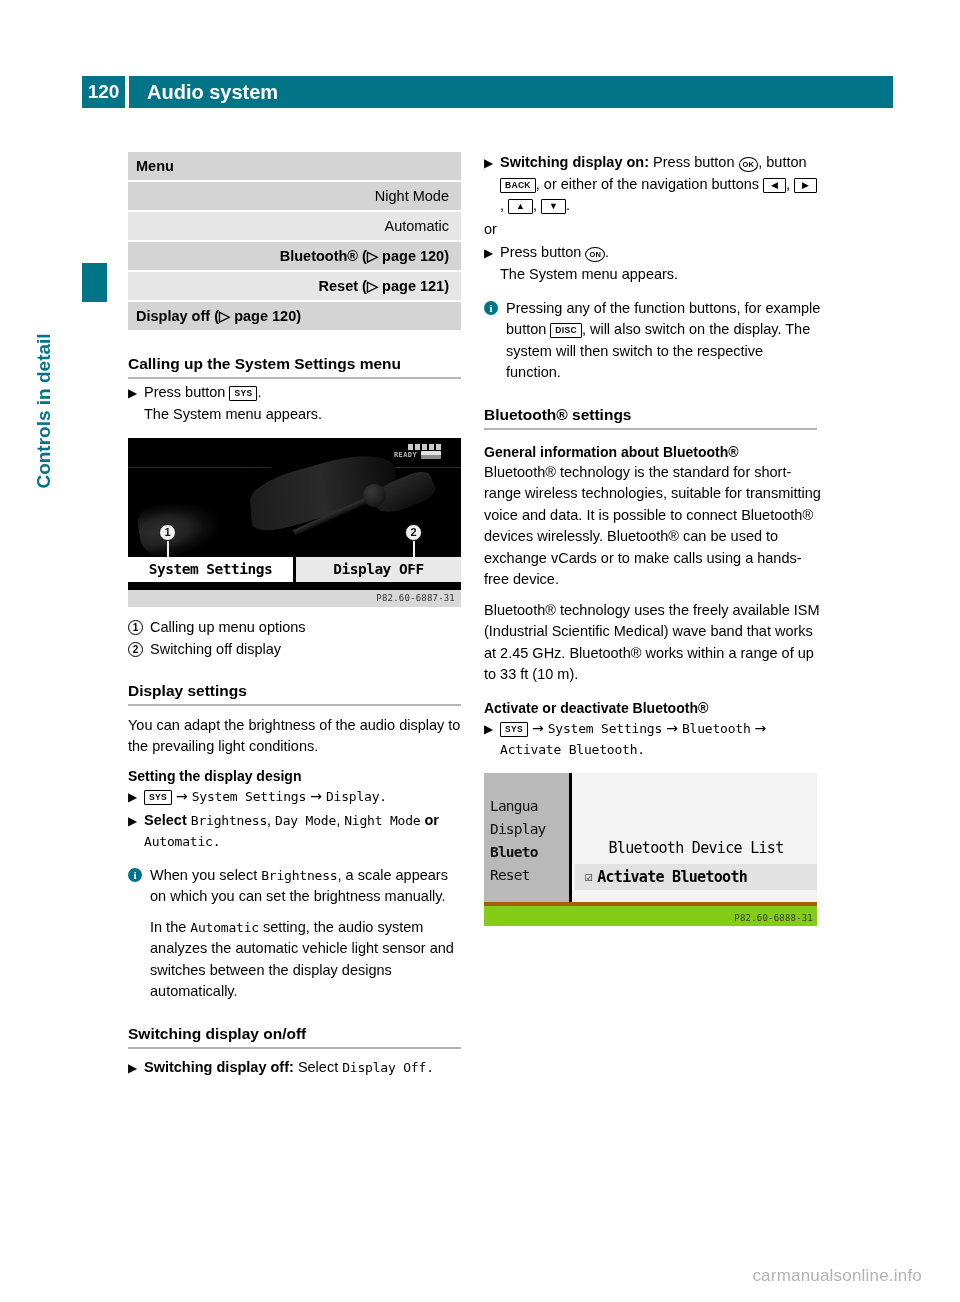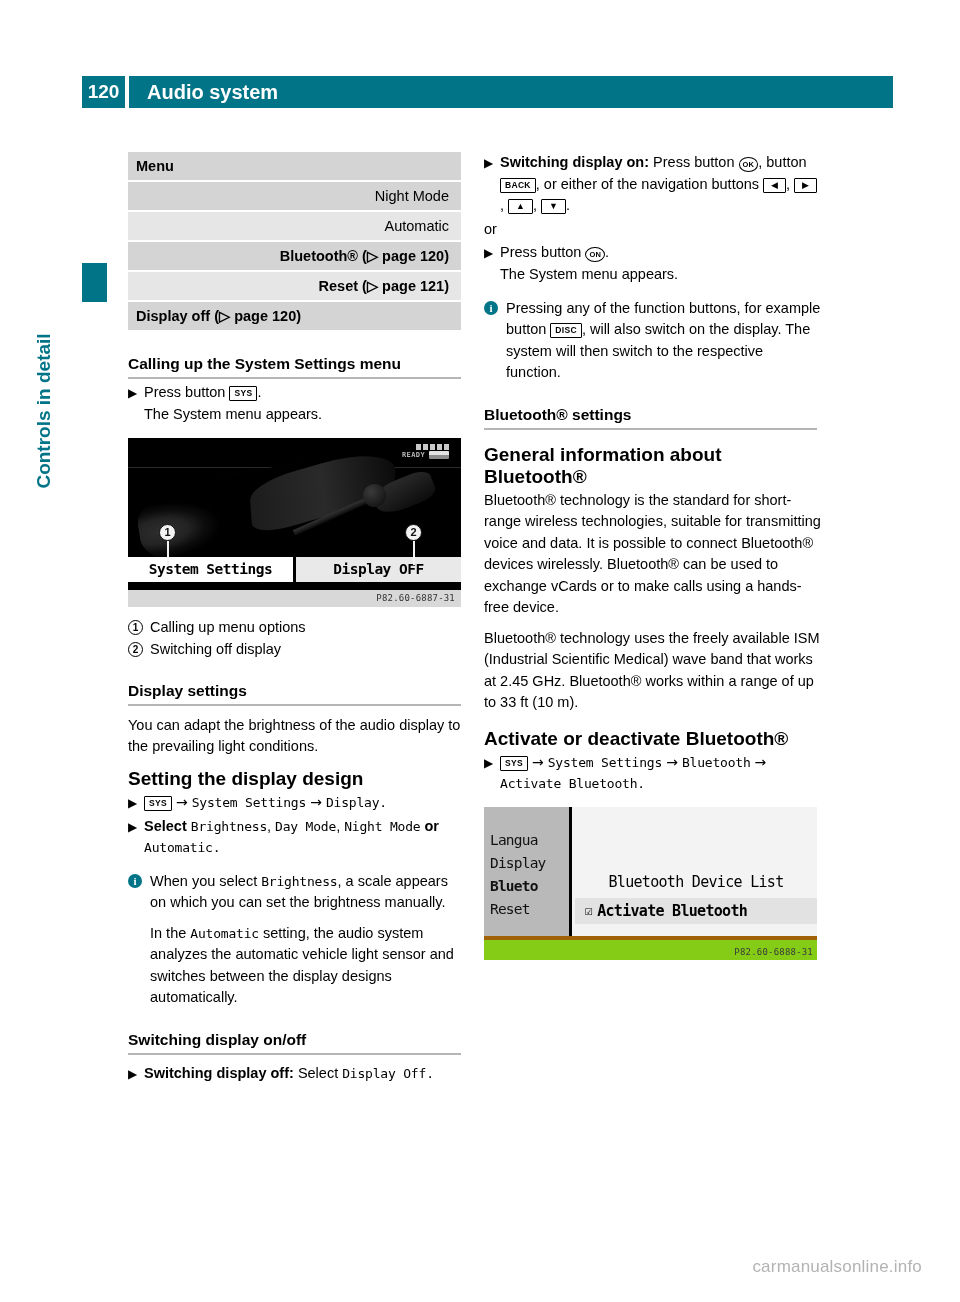--- a/index.html
+++ b/index.html
@@ -98,21 +98,21 @@
   
   h2.sect {
     font-size: 15.5px;
     font-weight: bold;
     margin: 0 0 3px 0;
     padding: 0 0 4px 0;
     border-bottom: 2px solid #b5b5b5;
     width: 333px;
   }
   h3.sub {
-    font-size: 19px;
+    font-size: 14px;
     font-weight: bold;
     margin: 14px 0 2px 0;
   }
   h3.sub.tight { margin-top: 10px; }
 
   
   p.para {
     font-size: 14.5px;
     line-height: 21.5px;
     margin: 0 0 9px 0;
@@ -273,21 +273,21 @@
     border-radius: 50%;
     background: radial-gradient(circle at 35% 32%, #3a3a3a 0%, #1e1e1e 60%, #080808 100%);
   }
   .scr1-topline {
     position: absolute;
     left: 0; top: 29px; width: 100%; height: 1px;
     background: #2a2a2a;
   }
   .scr1-ready {
     position: absolute;
-    right: 12px; top: 6px;
+    right: 20px; top: 6px;
     display: flex;
     flex-direction: column;
     align-items: flex-end;
   }
   .scr1-dots { display: flex; gap: 2px; margin-bottom: 1px; }
   .scr1-dots i { display: block; width: 5px; height: 6px; background: #c9c9c9; }
   .scr1-readyrow { display: flex; align-items: center; gap: 4px; }
   .scr1-readytxt {
     color: #b9b9b9;
     font-family: "DejaVu Sans Mono", monospace;
@@ -445,21 +445,21 @@
   .fig2-credit-bar {
     width: 333px; height: 20px;
     background: #84cc16;
     position: relative;
   }
 
   
   .watermark {
     position: absolute;
     right: 38px;
-    bottom: 25px;
+    bottom: 16px;
     font-size: 17px;
     color: #b3b3b3;
     letter-spacing: 0.2px;
   }
 </style>
 </head>
 <body>
 
 <div class="header">
   <div class="header-page">120</div>

